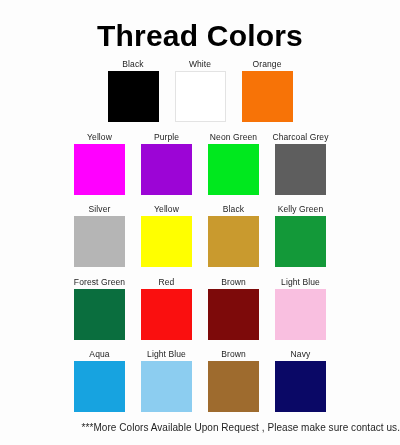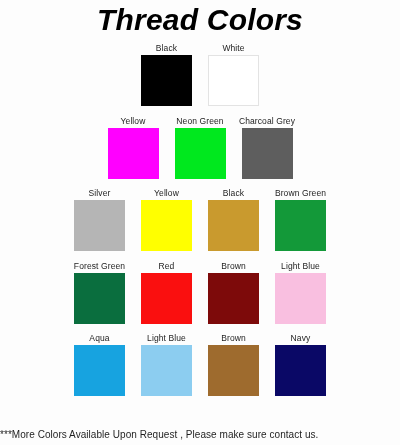--- a/index.html
+++ b/index.html
@@ -22,26 +22,25 @@
     display: flex;
     flex-direction: column;
     align-items: center;
     background: #fdfdfd;
   }
   #title {
     font-size: 30px;
     font-weight: bold;
     letter-spacing: 0.2px;
     color: #000000;
-    margin-top: 3px;
+    margin-top: 19px;
     margin-bottom: 4px;
     line-height: 1.1;
     text-align: center;
     width: 100%;
-    font-style: italic;
   }
   #swatch-grid {
     width: 332px;
     flex: 1 1 auto;
     display: flex;
     flex-direction: column;
     justify-content: flex-start;
     padding-top: 3px;
     box-sizing: border-box;
   }
@@ -70,24 +69,24 @@
   .swatch-chip {
     width: 51px;
     height: 51px;
     box-sizing: border-box;
   }
   .swatch-chip.bordered {
     border: 1px solid #e3e3e3;
   }
   #footer-note {
     width: 100%;
-    text-align: left;
+    text-align: right;
     font-size: 10px;
     color: #1f1f1f;
-    padding-bottom: 5px;
+    padding-bottom: 12px;
     letter-spacing: 0.05px;
     white-space: nowrap;
   }
 </style>
 </head>
 <body>
 
 <div id="page">
 
   <div id="title">Thread Colors</div>
@@ -95,25 +94,33 @@
   <div id="swatch-grid">
       <div class="swatch-row">
         <div class="swatch-cell">
           <div class="swatch-label">Black</div>
           <div class="swatch-chip" style="background: rgb(0, 0, 0);"></div>
         </div>
         <div class="swatch-cell">
           <div class="swatch-label">White</div>
           <div class="swatch-chip bordered" style="background: rgb(255, 255, 255);"></div>
         </div>
+        <div class="swatch-cell">
+          <div class="swatch-label">Orange</div>
+          <div class="swatch-chip" style="background: rgb(247, 115, 7);"></div>
+        </div>
       </div>
       <div class="swatch-row">
         <div class="swatch-cell">
           <div class="swatch-label">Yellow</div>
           <div class="swatch-chip" style="background: rgb(255, 0, 255);"></div>
+        </div>
+        <div class="swatch-cell">
+          <div class="swatch-label">Purple</div>
+          <div class="swatch-chip" style="background: rgb(156, 5, 214);"></div>
         </div>
         <div class="swatch-cell">
           <div class="swatch-label">Neon Green</div>
           <div class="swatch-chip" style="background: rgb(0, 232, 30);"></div>
         </div>
         <div class="swatch-cell">
           <div class="swatch-label">Charcoal Grey</div>
           <div class="swatch-chip" style="background: rgb(94, 94, 94);"></div>
         </div>
       </div>
@@ -124,21 +131,21 @@
         </div>
         <div class="swatch-cell">
           <div class="swatch-label">Yellow</div>
           <div class="swatch-chip" style="background: rgb(255, 255, 0);"></div>
         </div>
         <div class="swatch-cell">
           <div class="swatch-label">Black</div>
           <div class="swatch-chip" style="background: rgb(201, 154, 46);"></div>
         </div>
         <div class="swatch-cell">
-          <div class="swatch-label">Brown Green</div>
+          <div class="swatch-label">Kelly Green</div>
           <div class="swatch-chip" style="background: rgb(19, 153, 57);"></div>
         </div>
       </div>
       <div class="swatch-row">
         <div class="swatch-cell">
           <div class="swatch-label">Forest Green</div>
           <div class="swatch-chip" style="background: rgb(10, 110, 62);"></div>
         </div>
         <div class="swatch-cell">
           <div class="swatch-label">Red</div>

